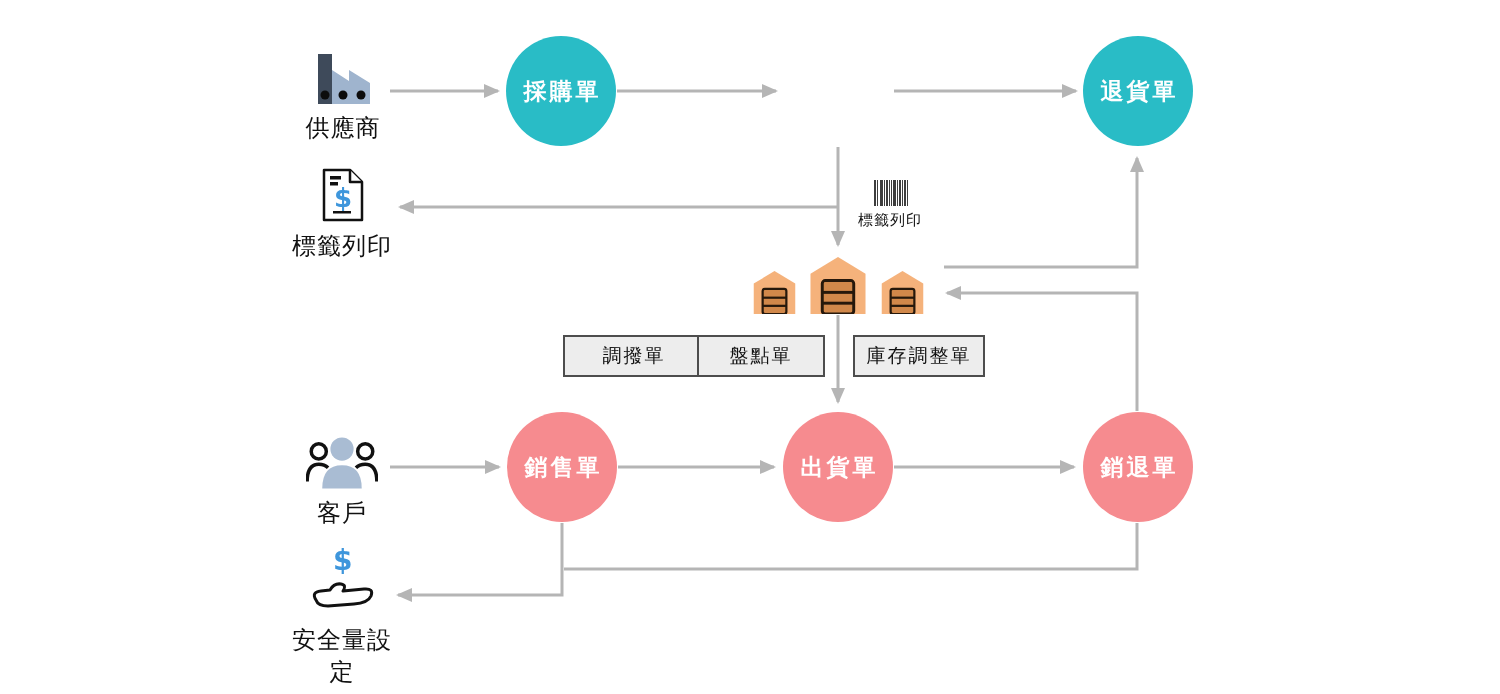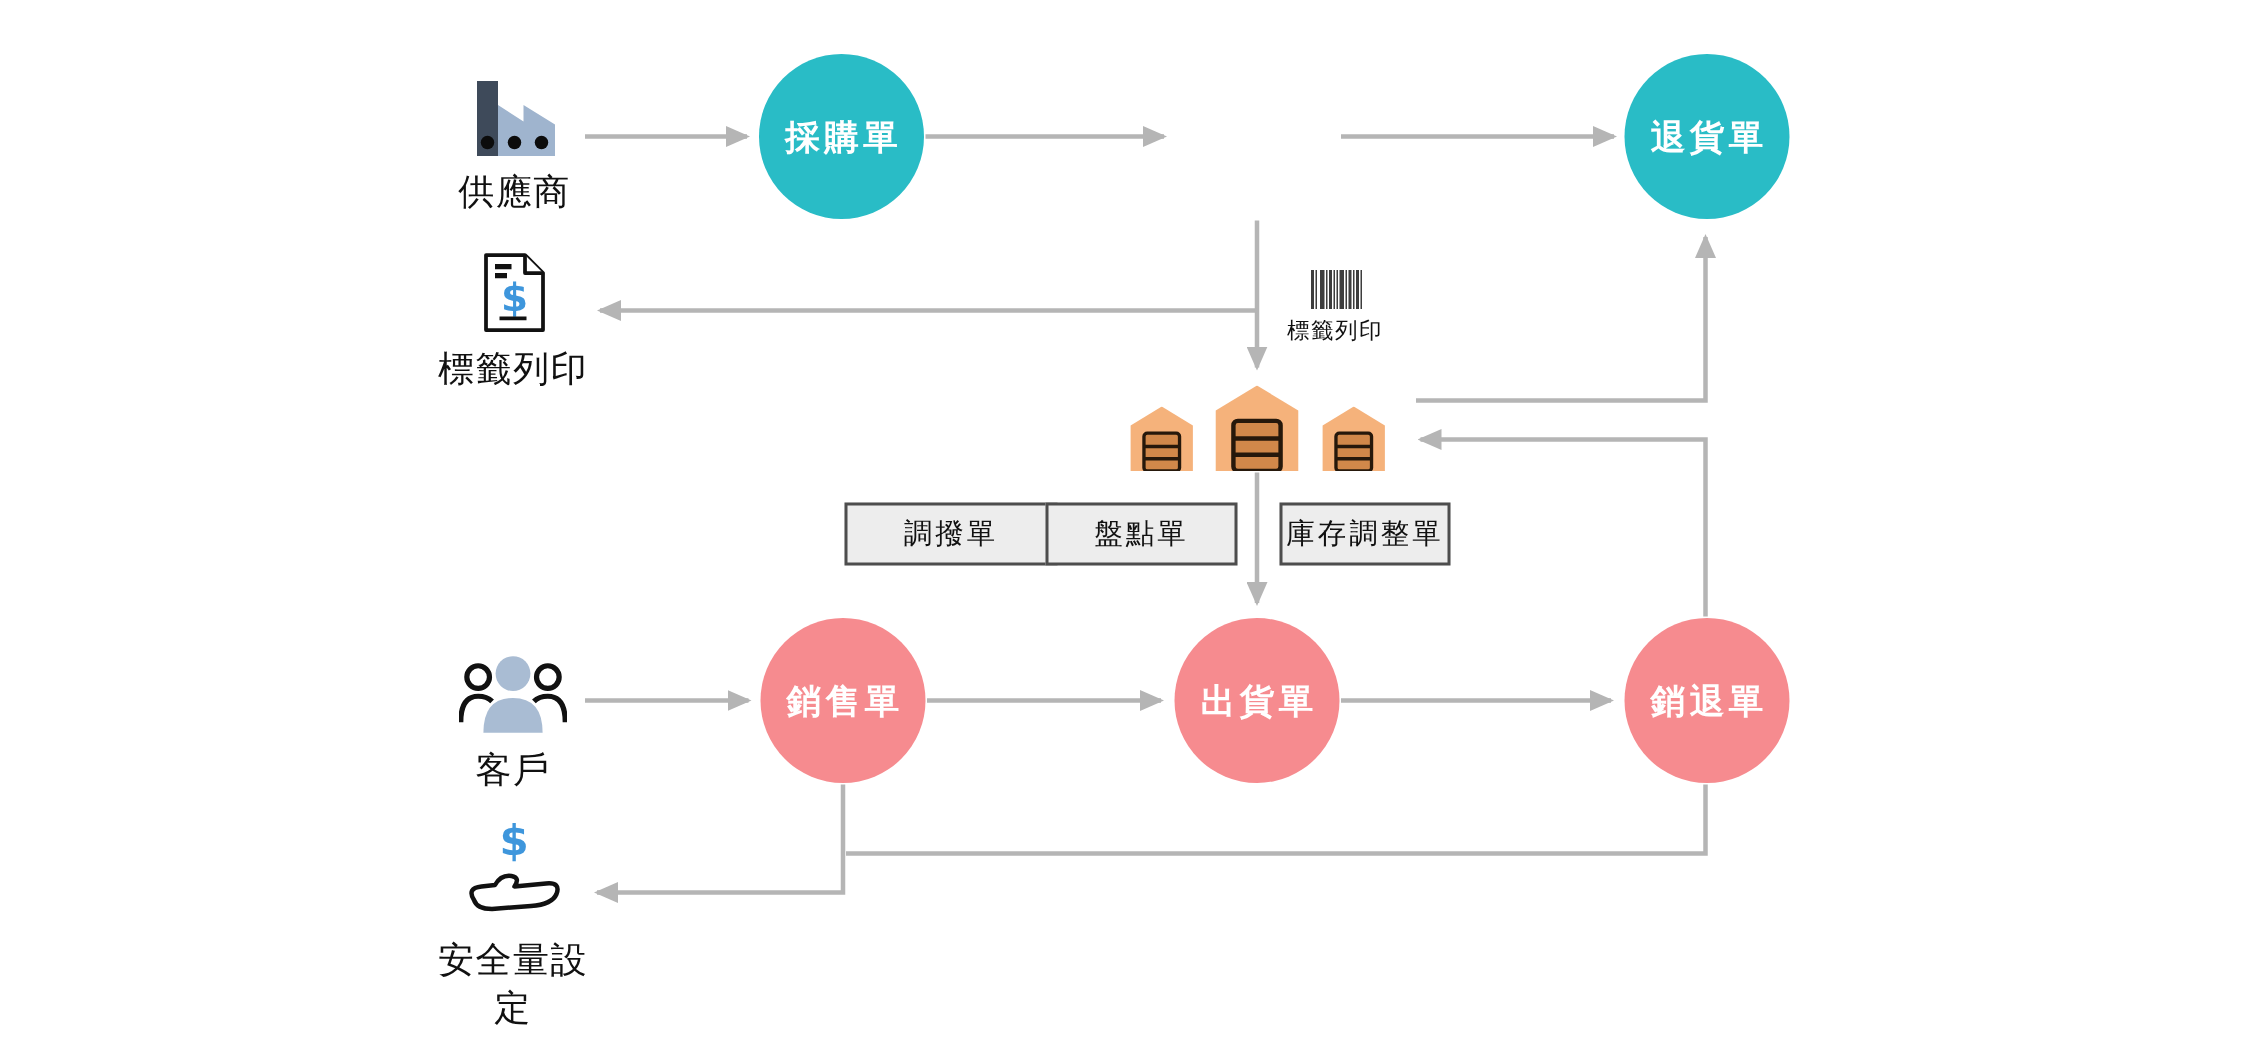--- a/index.html
+++ b/index.html
@@ -137,21 +137,21 @@
   <div class="node teal" style="left:1083px;top:36px;">
       <span>退貨單</span>
     </div>
 
   <div class="invbox" style="left:563px;width:142px;font-family:Liberation Mono, monospace;">
       <span>調撥單</span>
     </div>
   <div class="invbox" style="left:697px;width:128px;justify-content:center;">
       <span>盤點單</span>
     </div>
-  <div class="invbox" style="left:853px;width:114px;">
+  <div class="invbox" style="left:853px;width:132px;">
       <span>庫存調整單</span>
     </div>
 
   <div class="node coral" style="left:507px;top:412px;">
       <span>銷售單</span>
     </div>
   <div class="node coral" style="left:783px;top:412px;">
       <span>出貨單</span>
     </div>
   <div class="node coral" style="left:1083px;top:412px;">

